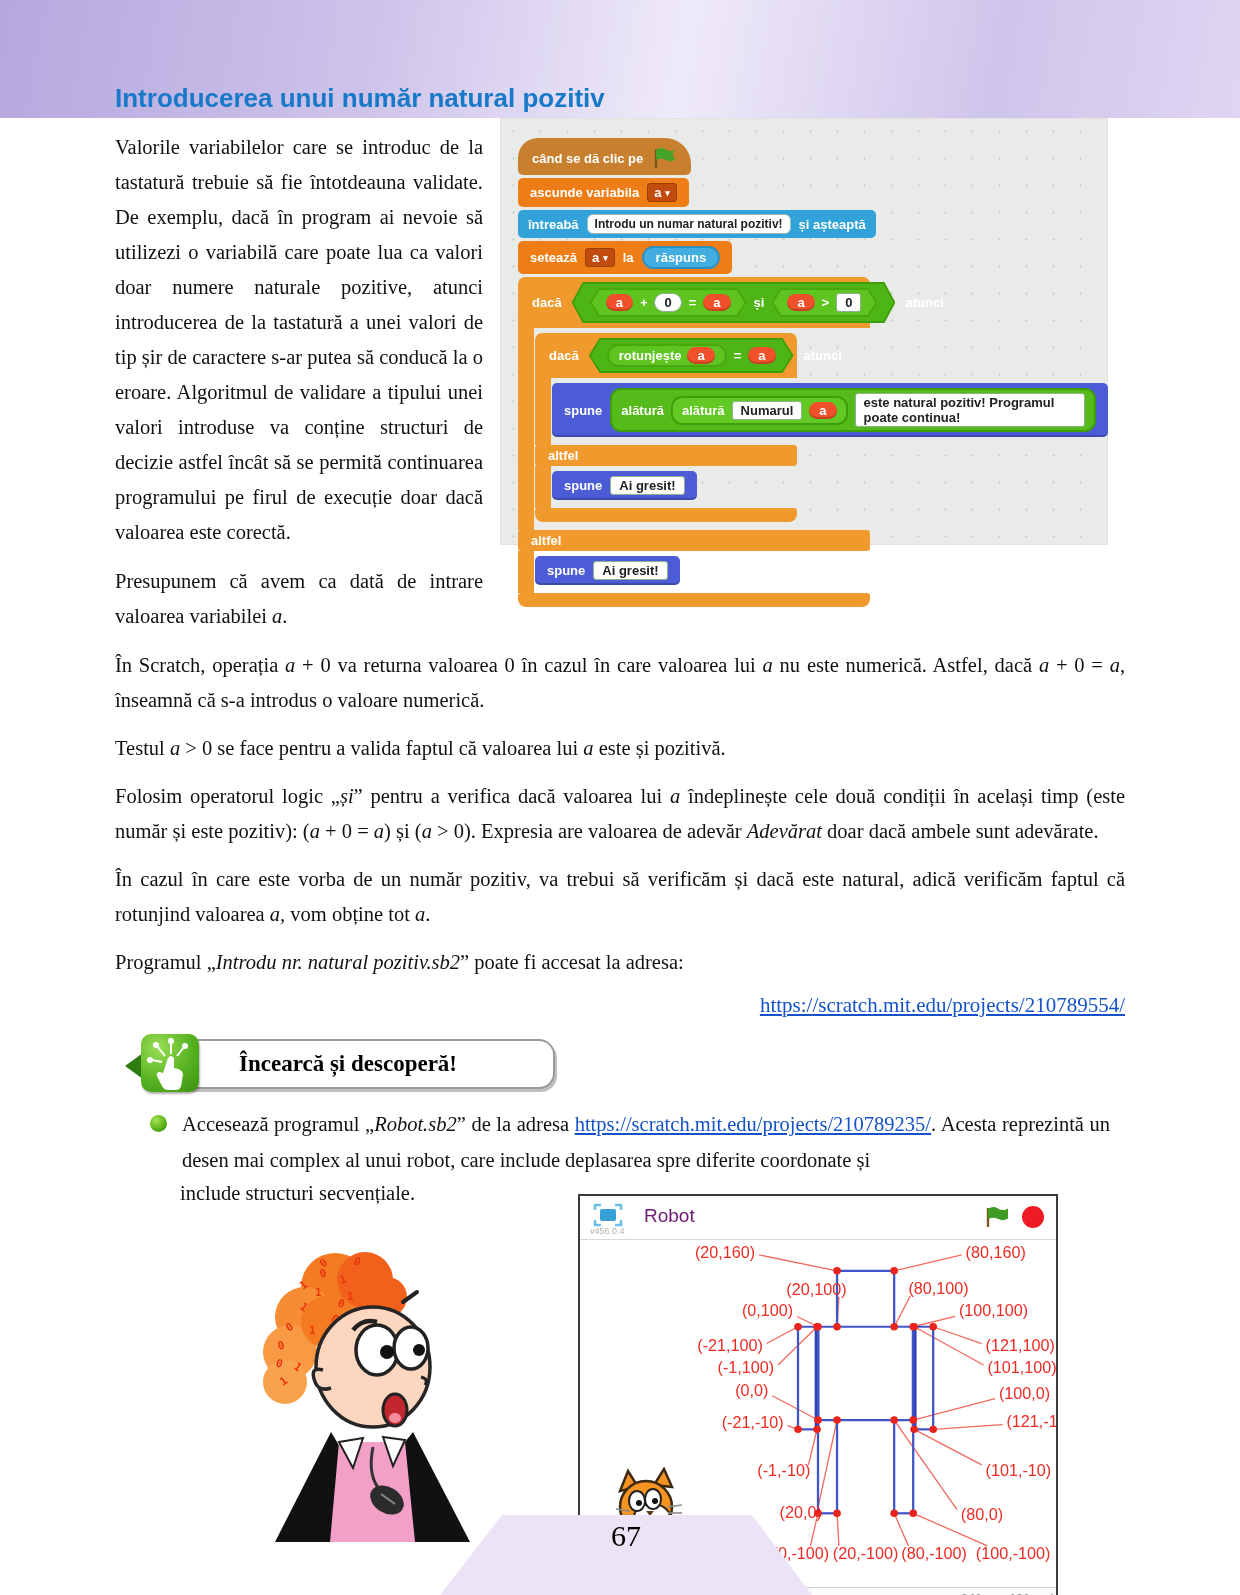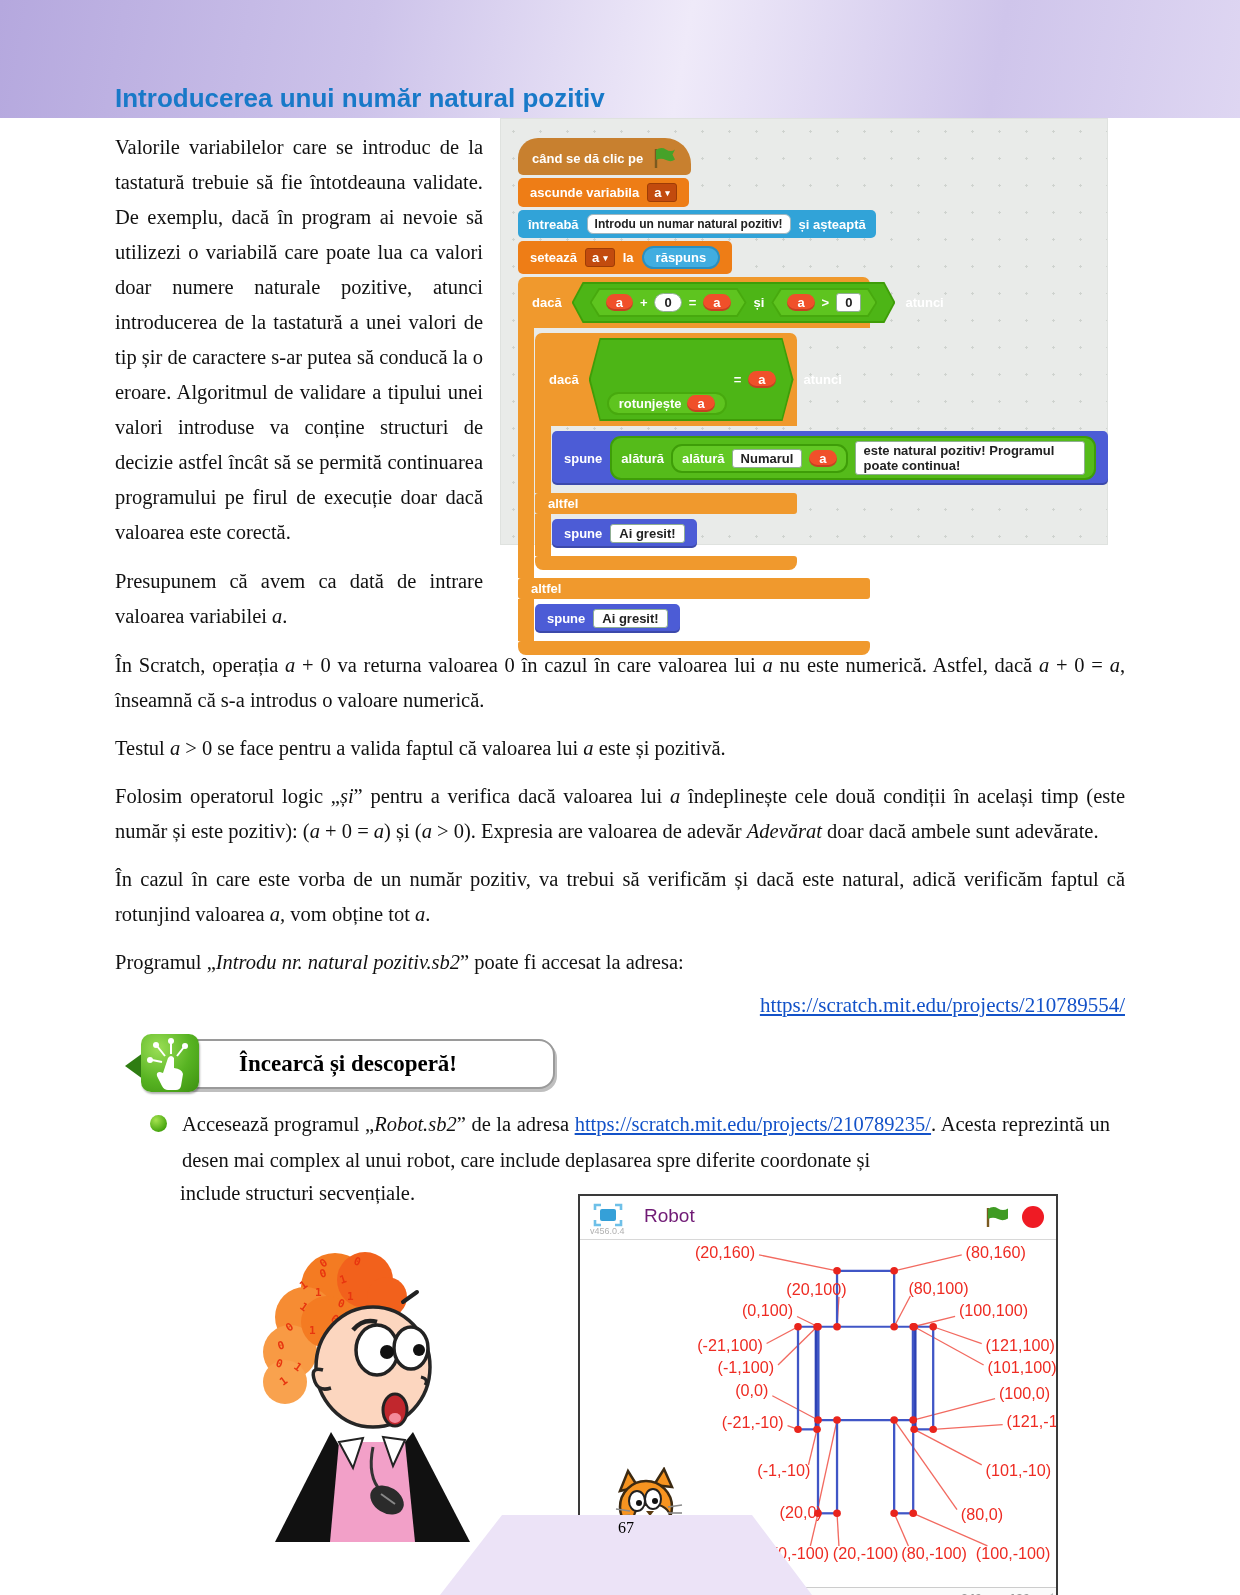--- a/index.html
+++ b/index.html
@@ -43,21 +43,21 @@
   .oval{background:#f0502a;box-shadow:inset 0 -2px 0 rgba(0,0,0,.18);border-radius:999px;
         padding:1px 10px;color:#fff;font-weight:bold;}
   .woval{background:#fff;border:1px solid #8fae93;border-radius:999px;padding:1px 9px;color:#222;font-weight:600;}
   .wrect{background:#fff;border:1px solid #8fae93;border-radius:3px;padding:1px 8px;color:#222;font-weight:600;}
   .hex{background:#3f9d08;clip-path:polygon(11px 0,calc(100% - 11px) 0,100% 50%,calc(100% - 11px) 100%,11px 100%,0 50%);
        padding:2px;display:inline-flex;}
   .hexin{background:#4db516;clip-path:polygon(10px 0,calc(100% - 10px) 0,100% 50%,calc(100% - 10px) 100%,10px 100%,0 50%);
        padding:4px 16px;display:inline-flex;align-items:center;gap:7px;}
   .hex2{background:#47a90e;clip-path:polygon(9px 0,calc(100% - 9px) 0,100% 50%,calc(100% - 9px) 100%,9px 100%,0 50%);padding:2px;display:inline-flex;}
   .hex2 .hexin{background:#5ec41f;padding:3px 14px;clip-path:polygon(8px 0,calc(100% - 8px) 0,100% 50%,calc(100% - 8px) 100%,8px 100%,0 50%);}
-  .gpill{background:#5ec41f;border:2px solid #47a90e;border-radius:999px;padding:1px 10px;display:inline-flex;align-items:center;gap:6px;margin-top:48px;}
+  .gpill{background:#5ec41f;border:2px solid #47a90e;border-radius:999px;padding:1px 10px;display:inline-flex;align-items:center;gap:6px;}
   .cblock{display:flex;flex-direction:column;align-items:flex-start;--ctrl:#f0992d;}
   .chead{display:flex;align-items:center;gap:10px;background:var(--ctrl);border-radius:7px 7px 0 0;
          padding:5px 14px;}
   .cbody{display:flex;flex-direction:column;align-items:flex-start;gap:4px;align-self:stretch;
          background:linear-gradient(90deg,var(--ctrl) 0 16px,transparent 16px);
          padding:5px 0 8px 17px;}
   .celse{background:var(--ctrl);border-radius:3px;padding:3px 13px;}
   .cend{background:var(--ctrl);height:14px;border-radius:3px 3px 8px 8px;}
   .w1{width:352px;box-sizing:border-box;}
   .w2{width:262px;box-sizing:border-box;}
@@ -112,21 +112,21 @@
       display:flex;justify-content:flex-end;align-items:center;gap:6px;padding-right:26px;
       font-size:12.5px;font-weight:bold;color:#666;}
   .stage-statusbar .val{color:#999;font-weight:bold;}
   .scroll-nub{position:absolute;right:3px;top:5px;width:0;height:0;
       border-top:6px solid transparent;border-bottom:6px solid transparent;border-right:8px solid #b8b8b8;}
 
   
   .footer-trapezoid{position:absolute;bottom:0;left:440px;width:372px;height:80px;
       background:#ece3f7;clip-path:polygon(62px 0,312px 0,372px 80px,0 80px);
       text-align:center;padding-top:4px;box-sizing:border-box;}
-  .page-number{font-size:16px;color:#000;font-family:"Liberation Serif",serif;}
+  .page-number{font-size:30px;color:#000;font-family:"Liberation Serif",serif;}
 </style>
 </head>
 <body>
 
 <div class="page">
 
   <div class="band">
     <div id="binwrap" style="position:absolute;inset:0;overflow:hidden;">
         <div class="binrow" style="top: -26px; left: -80px; opacity: 0.26;">0 1 0 0 1 1 0 1 0 0 1 0 1 1 0 1 0 0 1 0 1 0 1 1 0 0 1 0 1 0 0 1 1 0 1 0  0 1 0 0 1 1 0 1 0 0 1 0 1 1 0 1 0 0 1 0 1 0 1 1 0 0 1 0 1 0 0 1 1 0 1 0  0 1 0 0 1 1 0 1 0 0 1 0 1 1 0 1 0 0 1 0 1 0 1 1 0 0 1 0 1 0 0 1 1 0 1 0  </div>
         <div class="binrow" style="top: 2px; left: -110px; opacity: 0.36;">0 1 0 0 1 1 0 1 0 0 1 0 1 1 0 1 0 0 1 0 1 0 1 1 0 0 1 0 1 0 0 1 1 0 1 0  0 1 0 0 1 1 0 1 0 0 1 0 1 1 0 1 0 0 1 0 1 0 1 1 0 0 1 0 1 0 0 1 1 0 1 0  0 1 0 0 1 1 0 1 0 0 1 0 1 1 0 1 0 0 1 0 1 0 1 1 0 0 1 0 1 0 0 1 1 0 1 0  </div>

